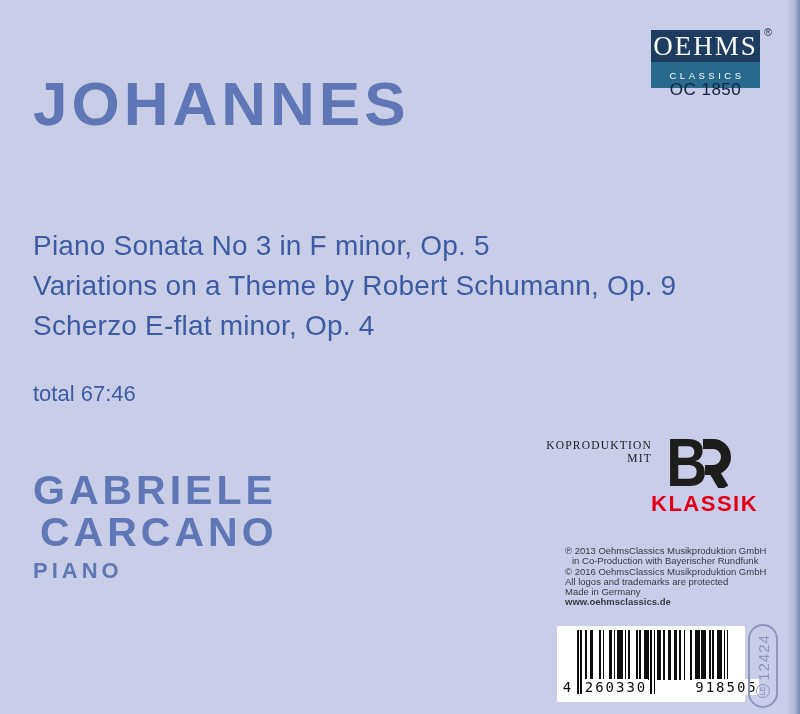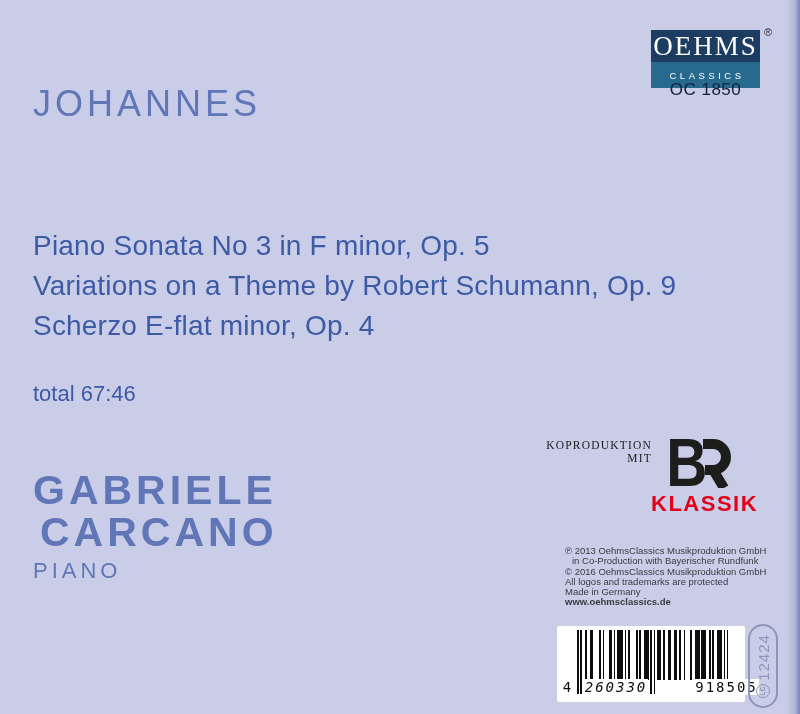--- a/index.html
+++ b/index.html
@@ -26,42 +26,42 @@
     font-size:9.5px;letter-spacing:3.5px;padding-left:3px;
   }
   .reg-mark{position:absolute;left:764px;top:26px;font-size:11px;color:#2a2a35;}
   .catalog-no{
     position:absolute;left:651px;top:80px;width:109px;text-align:center;
     font-size:17px;font-weight:500;color:#13203c;letter-spacing:0.5px;
   }
   
   .composer-first{
     position:absolute;left:33px;top:80px;line-height:48px;
-    font-size:36px;font-weight:400;letter-spacing:4px;color:#6076b6;
+    font-size:62px;font-weight:700;letter-spacing:4px;color:#6076b6;
   }
   .composer-last{
     position:absolute;left:33px;top:130px;line-height:60px;
     font-size:65px;font-weight:700;letter-spacing:5px;color:#6076b6;
   }
   
   .works{position:absolute;left:33px;top:226px;width:740px;}
   .work-line{font-size:28px;line-height:40px;color:#3d5aa5;letter-spacing:0.2px;}
   .total-time{position:absolute;left:33px;top:380px;font-size:22px;line-height:28px;color:#3d5aa5;}
   
   .artist-first{
     position:absolute;left:33px;top:468px;line-height:44px;
     font-size:41px;font-weight:700;letter-spacing:4px;color:#6076b6;
   }
   .artist-last{
     position:absolute;left:40px;top:510px;line-height:44px;
     font-size:41px;font-weight:700;letter-spacing:4px;color:#6076b6;
   }
   .artist-role{
     position:absolute;left:33px;top:558px;line-height:26px;
-    font-size:22px;font-weight:400;letter-spacing:4px;color:#6076b6;
+    font-size:22px;font-weight:700;letter-spacing:4px;color:#6076b6;
   }
   
   .copro{
     position:absolute;left:500px;top:439px;width:152px;text-align:right;
     font-family:"Liberation Serif",serif;font-size:11.5px;line-height:13px;
     letter-spacing:1.2px;color:#1c1c1c;
   }
   .br-logo{position:absolute;left:668px;top:436px;}
   .br-klassik{
     position:absolute;left:651px;top:491px;width:102px;text-align:left;
@@ -81,21 +81,21 @@
   }
   .bars{position:absolute;left:20px;top:4px;height:64px;display:flex;}
   .bars .m{width:1.6px;height:50px;}
   .bars .m.on{background:#0d0d0d;}
   .bars .m.tall{height:64px;}
   .bc-digit,.bc-group{
     position:absolute;top:53px;height:16px;color:#0d0d0d;
     font-family:"DejaVu Sans Mono",monospace;font-size:14px;line-height:16px;
   }
   .bc-digit{left:2px;width:16px;text-align:center;}
-  .bc-g1{left:27px;width:64px;text-align:center;letter-spacing:2px;background:#fff;font-style:italic;}
+  .bc-g1{left:27px;width:64px;text-align:center;letter-spacing:2px;background:#fff;}
   .bc-g2{left:101px;width:65px;text-align:center;letter-spacing:2px;background:#fff;margin-left:36px;}
   
   .lc-pill{
     position:absolute;left:721px;top:651px;width:84px;height:30px;
     transform:rotate(-90deg);
     border:2px solid #8d96bb;border-radius:15px;
     display:flex;align-items:center;justify-content:center;
     color:#8d96bb;font-size:15px;letter-spacing:1px;box-sizing:border-box;
   }
   .lc-circle{

